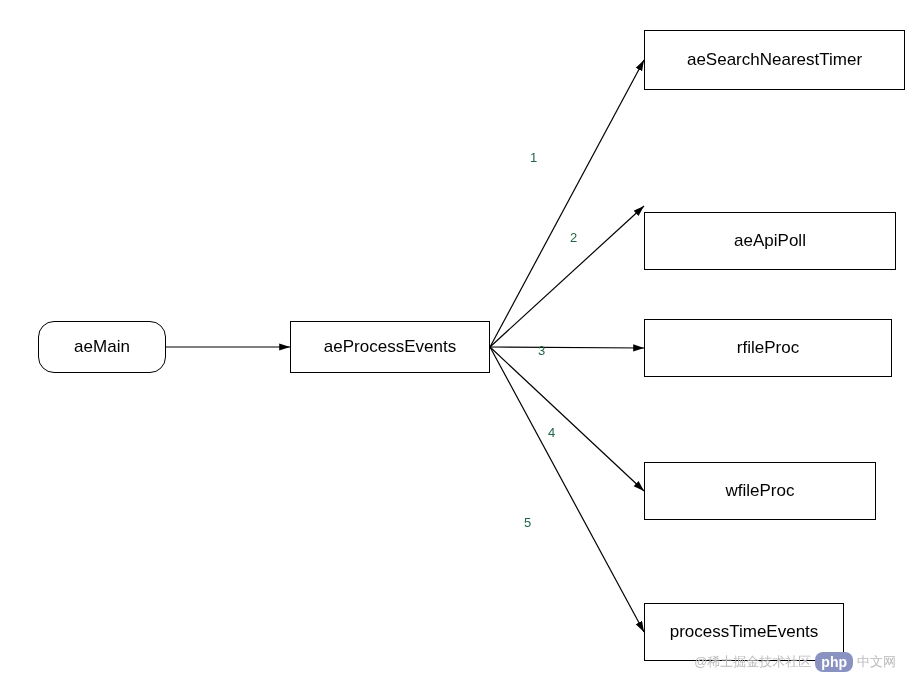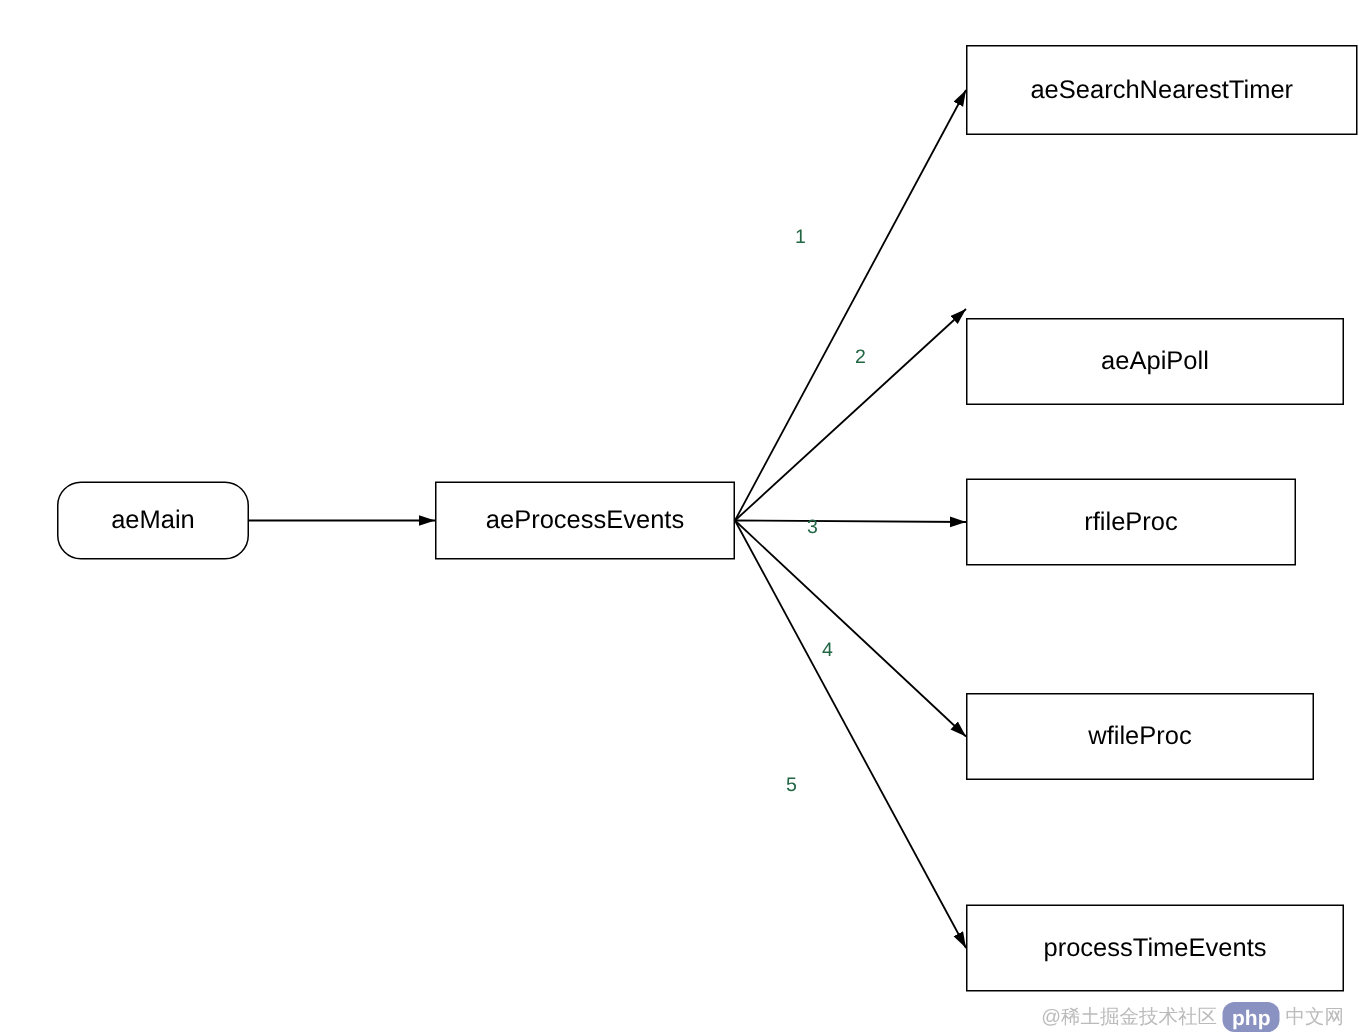--- a/index.html
+++ b/index.html
@@ -44,21 +44,21 @@
     }
     .edge-label {
       position: absolute;
       font-size: 13px;
       color: #226644;
       background: transparent;
     }
     .watermark {
       position: absolute;
       right: 10px;
-      bottom: 0;
+      bottom: 16px;
       font-size: 13px;
       color: #bbb;
       display: flex;
       align-items: center;
       gap: 4px;
       margin-top: 48px;
     }
     .watermark .php-badge {
       background: #8a92c2;
       color: #fff;
@@ -85,23 +85,23 @@
       <line x1="490" y1="347" x2="644" y2="491" stroke="#000" stroke-width="1.2" marker-end="url(#arrow)"></line>
       <line x1="490" y1="347" x2="644" y2="632" stroke="#000" stroke-width="1.2" marker-end="url(#arrow)"></line>
     </g>
 </svg>
 
 <div id="nodes-container">
     <div class="node" style="left: 38px; top: 321px; width: 128px; height: 52px; border-radius: 16px;">aeMain</div>
     <div class="node" style="left: 290px; top: 321px; width: 200px; height: 52px;">aeProcessEvents</div>
     <div class="node" style="left: 644px; top: 30px; width: 261px; height: 60px;">aeSearchNearestTimer</div>
     <div class="node" style="left: 644px; top: 177px; width: 252px; height: 58px; margin-top: 35px;">aeApiPoll</div>
-    <div class="node" style="left: 644px; top: 319px; width: 220px; height: 58px;">rfileProc</div>
+    <div class="node" style="left: 644px; top: 319px; width: 248px; height: 58px;">rfileProc</div>
     <div class="node" style="left: 644px; top: 462px; width: 232px; height: 58px; text-align: right;">wfileProc</div>
-    <div class="node" style="left: 644px; top: 603px; width: 252px; height: 58px;">processTimeEvents</div>
+    <div class="node" style="left: 644px; top: 603px; width: 200px; height: 58px;">processTimeEvents</div>
   </div>
 
 <div class="watermark">
   <span>@稀土掘金技术社区</span>
   <span class="php-badge">php</span>
   <span>中文网</span>
 </div>
 
 <div class="edge-label" style="left: 530px; top: 150px;">1</div>
 <div class="edge-label" style="left: 570px; top: 230px;">2</div>

